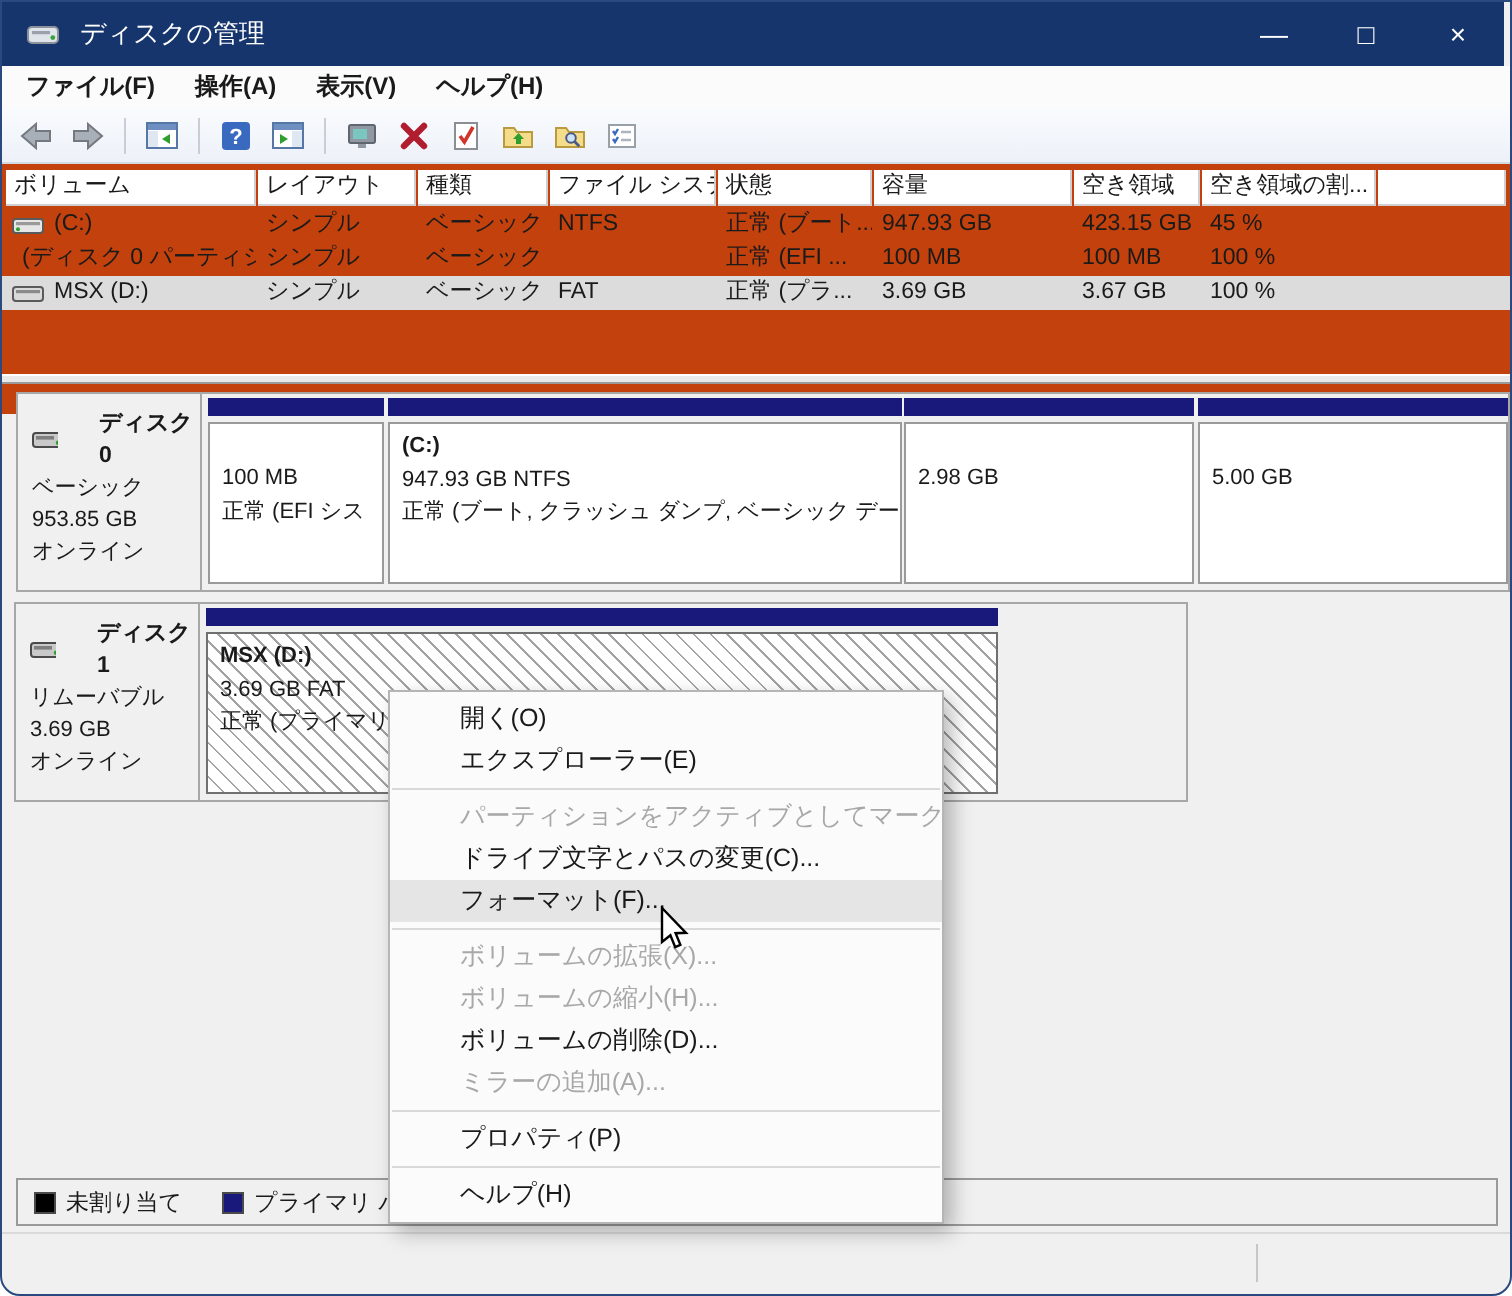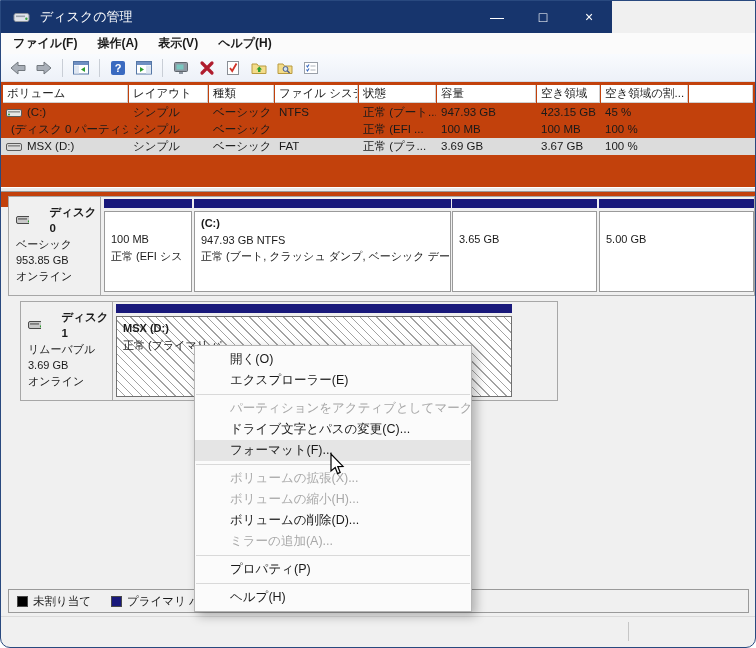--- a/index.html
+++ b/index.html
@@ -1,20 +1,20 @@
 <!DOCTYPE html>
 <html><head>
 <meta charset="utf-8">
 <style>
   html,body{margin:0;padding:0;background:#ffffff;}
   .win{position:relative;width:754px;height:646px;border:1px solid #29497f;
        border-radius:0 0 10px 10px;overflow:hidden;background:#f0f0f0;
        font-family:"Liberation Sans",sans-serif;color:#1a1a1a;}
   
-  .titlebar{position:absolute;left:0;top:0;width:611px;height:32px;background:#17356d;
+  .titlebar{position:absolute;left:0;top:0;width:751px;height:32px;background:#17356d;
             color:#fff;display:flex;align-items:center;padding-left:12px;box-sizing:border-box;
             font-size:13px;gap:9px;}
   .wctrl{margin-left:auto;display:flex;height:32px;}
   .wbtn{width:46px;height:32px;display:flex;align-items:center;justify-content:center;
         font-size:14px;color:#fff;}
   
   .menubar{position:absolute;left:0;top:32px;width:754px;height:21px;background:#fbfbfb;
            display:flex;align-items:center;font-size:12px;padding-left:2px;box-sizing:border-box;font-weight:bold;}
   .mitem{padding:2px 10px;}
   
@@ -35,21 +35,21 @@
   .vc.vol{display:flex;align-items:center;gap:5px;padding-left:3px;}
   .col0{left:2px;width:125px}.col1{left:128px;width:79px}.col2{left:208px;width:65px}
   .col3{left:274px;width:83px}.col4{left:358px;width:77px}.col5{left:436px;width:99px}
   .col6{left:536px;width:63px}.col7{left:600px;width:87px}.col8{left:688px;width:64px}
   
   .splitter{position:absolute;left:0;top:186px;width:754px;height:5px;background:#e9e9e9;
             border-top:1px solid #ffffff;border-bottom:1px solid #9a9a9a;box-sizing:border-box;}
   
   .dgroup{position:absolute;border:1px solid #a7a7a7;background:#f0f0f0;box-sizing:border-box;}
   .dg0{left:7px;top:195px;width:747px;height:100px;}
-  .dg1{left:19px;top:300px;width:538px;height:100px;}
+  .dg1{left:6px;top:300px;width:587px;height:100px;}
   .dlabel{position:absolute;left:0;top:0;bottom:0;width:92px;border-right:1px solid #a7a7a7;
           box-sizing:border-box;padding:7px 3px 0 7px;font-size:11px;line-height:16px;}
   .dtitle{font-weight:bold;font-size:11.5px;display:flex;align-items:center;gap:20px;}
   .part{position:absolute;top:2px;bottom:3px;display:flex;flex-direction:column;}
   .pbar{height:9px;background:#19197b;}
   .pbody{flex:1;margin-top:3px;background:#fff;border:1px solid #9a9a9a;
          padding:3px 2px 0 6px;font-size:11px;line-height:16.5px;overflow:hidden;white-space:nowrap;}
   .pname{font-weight:bold;min-height:16px;}
   .pline{min-height:16px;}
   .hatched .pbody{background:repeating-linear-gradient(45deg,#ffffff 0 5px,#a3a3a3 5px 6px);
@@ -271,21 +271,21 @@
       <div class="pbody">
         <div class="pname">(C:)</div>
         <div class="pline">947.93 GB NTFS</div>
         <div class="pline">正常 (ブート, クラッシュ ダンプ, ベーシック データ パーテ</div>
       </div>
     </div>
     <div class="part" style="left:443px;width:145px;">
       <div class="pbar"></div>
       <div class="pbody">
         <div class="pname"></div>
-        <div class="pline">3.65 GB</div>
+        <div class="pline">2.98 GB</div>
         <div class="pline"></div>
       </div>
     </div>
     <div class="part" style="left:590px;width:155px;">
       <div class="pbar"></div>
       <div class="pbody">
         <div class="pname"></div>
         <div class="pline">5.00 GB</div>
         <div class="pline"></div>
       </div>
@@ -303,20 +303,21 @@
         <span>ディスク 1</span>
       </div>
       <div>リムーバブル</div>
       <div>3.69 GB</div>
       <div>オンライン</div>
     </div>
     <div class="part hatched" style="left:95px;width:396px;">
       <div class="pbar"></div>
       <div class="pbody">
         <div class="pname">MSX (D:)</div>
+        <div class="pline">3.69 GB FAT</div>
         <div class="pline">正常 (プライマリ パ</div>
       </div>
     </div>
   </div>
 
   <div class="legend">
     <div class="litem">
       <span class="lsq" style="background:#000000;"></span>
       <span>未割り当て</span>
     </div>

